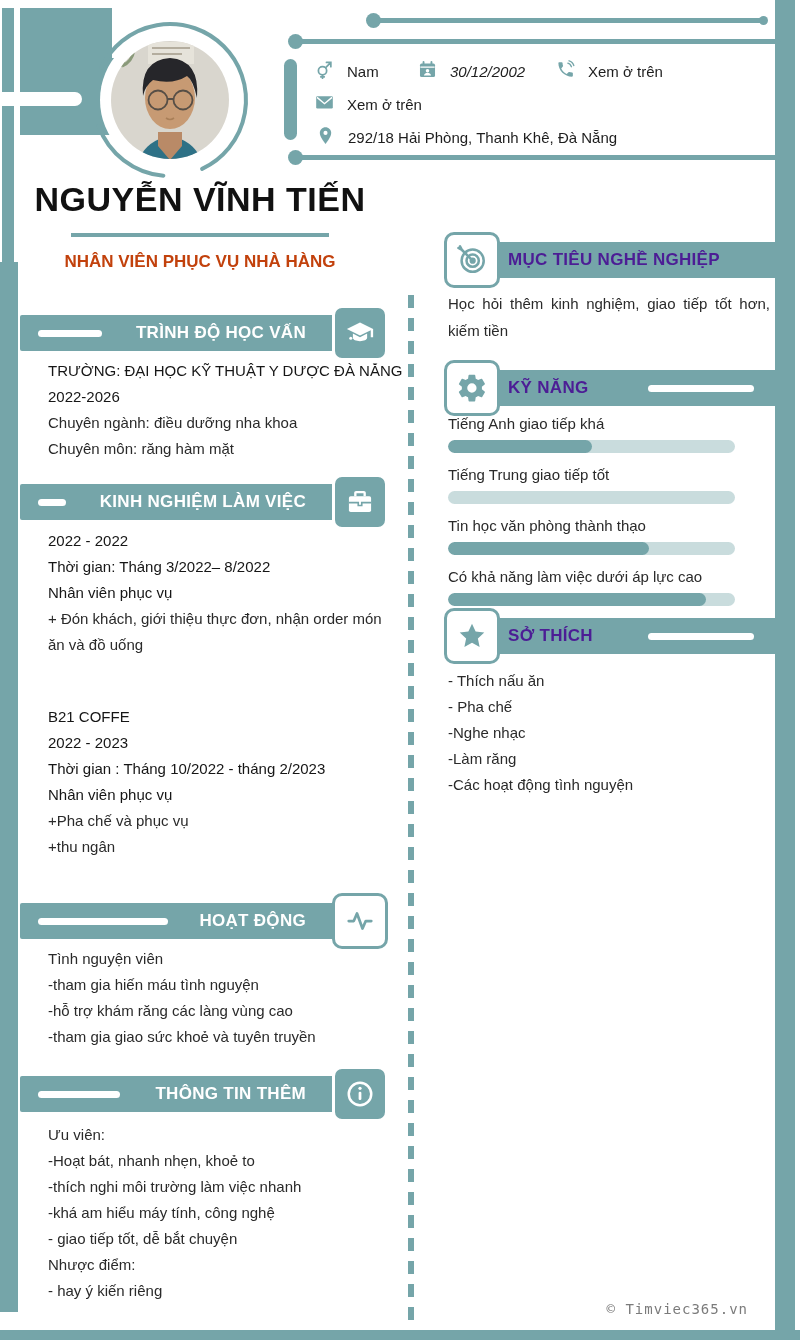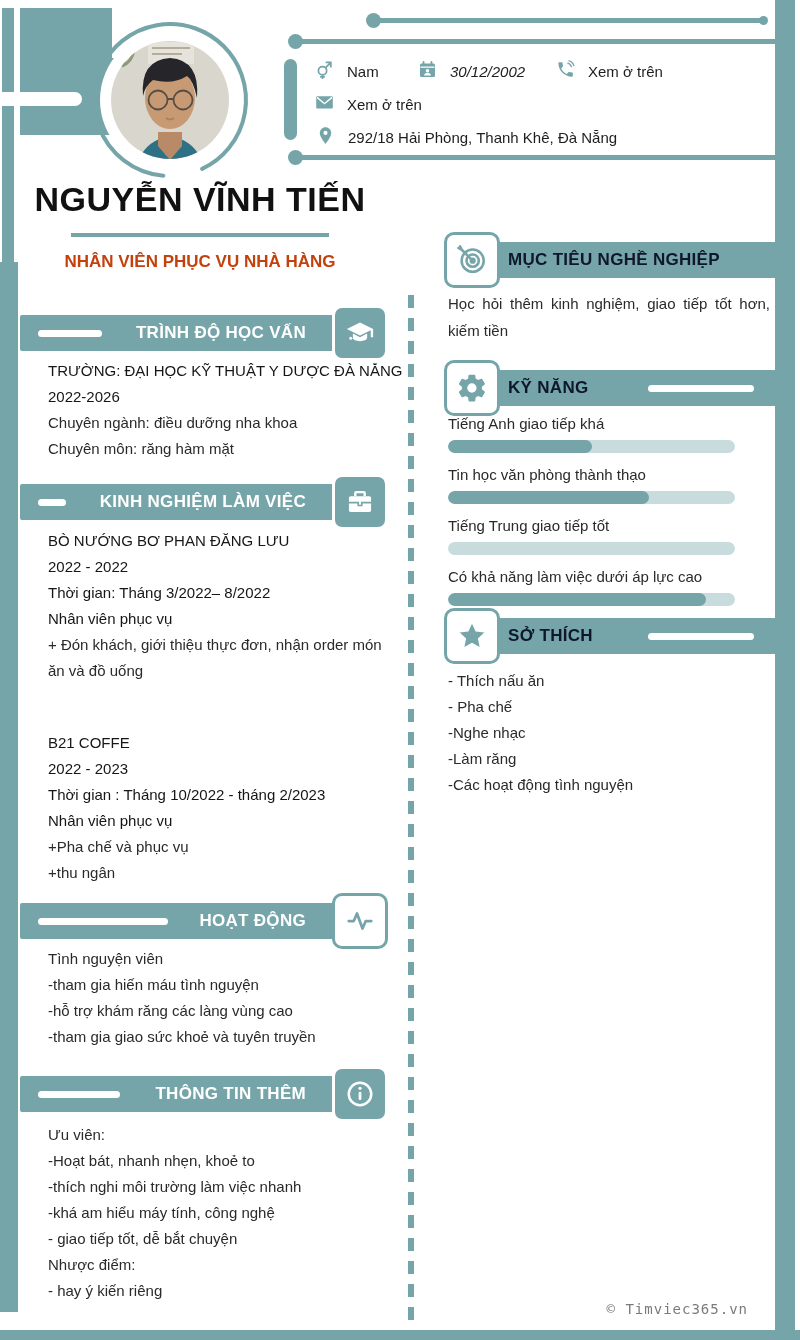--- a/index.html
+++ b/index.html
@@ -42,21 +42,21 @@
   .hdr-dash{position:absolute;left:18px;top:14.5px;height:7px;border-radius:4px;background:#fff;}
   .lhdr .hdr-title{flex:1;text-align:right;padding-right:74px;font-size:17px;font-weight:700;color:#fff;letter-spacing:.3px;}
   .icon-box{position:absolute;width:50px;height:50px;border-radius:10px;display:flex;align-items:center;justify-content:center;}
   .icon-box.teal{background:var(--teal,#75a5a9);border:3px solid #fff;}
   .icon-box.white{background:#fff;border:3px solid var(--teal,#75a5a9);}
   .lhdr .icon-box{right:-8px;top:-10px;}
 
   
   .rhdr{position:absolute;left:488px;width:302px;height:36px;background:var(--teal,#75a5a9);
         display:flex;align-items:center;}
-  .rhdr .hdr-title{padding-left:20px;font-size:17px;font-weight:700;color:#0f172a;letter-spacing:.3px;}
+  .rhdr .hdr-title{padding-left:20px;font-size:17px;font-weight:700;color:#4c1d95;letter-spacing:.3px;}
   .rhdr .icon-box{left:-44px;top:-10px;}
   .rhdr .hdr-dash{left:auto;right:36px;}
 
   
   .sec{position:absolute;font-size:15px;line-height:26px;color:#2a2a2a;}
   .sec .b{font-weight:400;color:#161616;}
   .gap-job{margin-top:46px;}
   .just{text-align:justify;}
 
   
@@ -196,21 +196,20 @@
     <div class="hdr-title">KINH NGHIỆM LÀM VIỆC</div>
     <div class="icon-box teal">
       <svg width="28" height="28" viewBox="0 0 24 24" fill="#fff">
         <path d="M9 4.5h6V7h2V4.2c0-.9-.7-1.7-1.7-1.7H8.7C7.7 2.5 7 3.3 7 4.2V7h2z"></path>
         <rect x="2.5" y="7" width="19" height="13.5" rx="1.5"></rect>
         <path d="M2.5 12.5h8v2.5h3v-2.5h8" fill="none" stroke="#75a5a9" stroke-width="1.4"></path>
       </svg>
     </div>
   </div>
   <div class="sec" style="left:48px;top:528px;width:338px;">
-    <div class="b">BÒ NƯỚNG BƠ PHAN ĐĂNG LƯU</div>
     <div class="b">2022 - 2022</div>
     <div class="b">Thời gian: Tháng 3/2022– 8/2022</div>
     <div class="b">Nhân viên phục vụ</div>
     <div>+ Đón khách, giới thiệu thực đơn, nhận order món ăn và đồ uống</div>
     <div class="b gap-job">B21 COFFE</div>
     <div class="b">2022 - 2023</div>
     <div class="b">Thời gian : Tháng 10/2022 - tháng 2/2023</div>
     <div class="b">Nhân viên phục vụ</div>
     <div>+Pha chế và phục vụ</div>
     <div>+thu ngân</div>
@@ -276,29 +275,29 @@
     <div class="hdr-dash" style="width:106px;top:14.5px;"></div>
   </div>
   <div class="skills">
     <div class="skill">
       <div class="skill-label">Tiếng Anh giao tiếp khá</div>
       <div class="skill-track">
         <div class="skill-fill" style="width: 50%;"></div>
       </div>
     </div>
     <div class="skill">
+      <div class="skill-label">Tiếng Trung giao tiếp tốt</div>
+      <div class="skill-track">
+        <div class="skill-fill" style="width: 0%;"></div>
+      </div>
+    </div>
+    <div class="skill">
       <div class="skill-label">Tin học văn phòng thành thạo</div>
       <div class="skill-track">
         <div class="skill-fill" style="width: 70%;"></div>
-      </div>
-    </div>
-    <div class="skill">
-      <div class="skill-label">Tiếng Trung giao tiếp tốt</div>
-      <div class="skill-track">
-        <div class="skill-fill" style="width: 0%;"></div>
       </div>
     </div>
     <div class="skill">
       <div class="skill-label">Có khả năng làm việc dưới áp lực cao</div>
       <div class="skill-track">
         <div class="skill-fill" style="width: 90%;"></div>
       </div>
     </div>
   </div>
 

